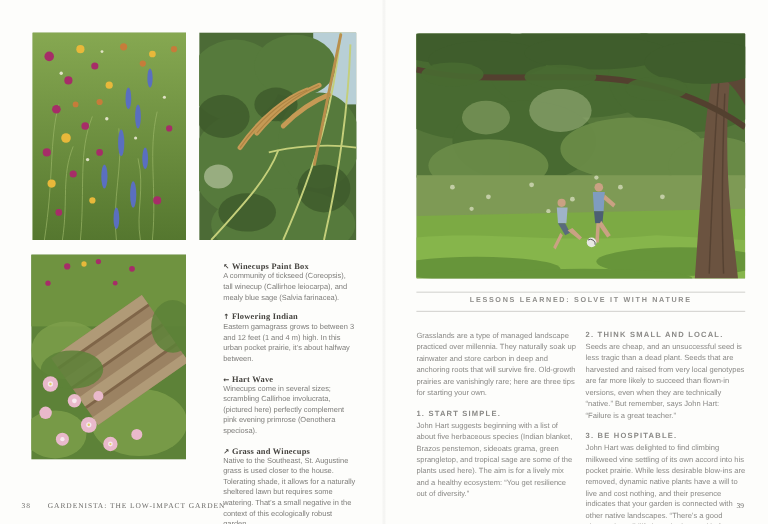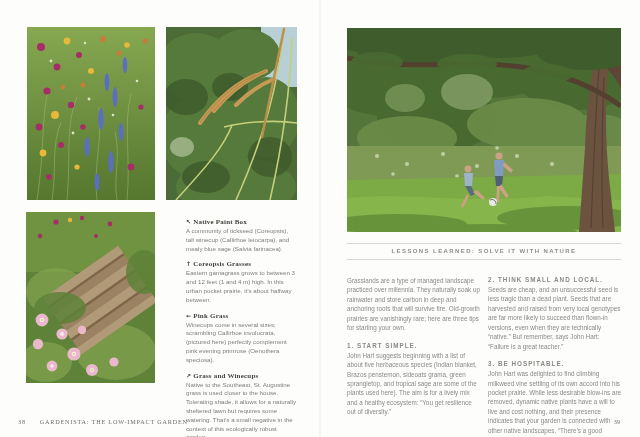--- a/index.html
+++ b/index.html
@@ -225,29 +225,29 @@
           <circle cx="16" cy="108" r="1"></circle>
             <circle cx="48" cy="142" r="1"></circle>
             <circle cx="66" cy="158" r="0.9"></circle>
         </g>
       </g>
     </svg>
   </div>
 
   <div class="captions">
     <div class="caption">
-      <div class="caption-title"><span class="caption-arrow">↖</span><span>Native Paint Box</span></div>
+      <div class="caption-title"><span class="caption-arrow">↖</span><span>Winecups Paint Box</span></div>
       <div class="caption-body">A community of tickseed (Coreopsis), tall winecup (Callirhoe leiocarpa), and mealy blue sage (Salvia farinacea).</div>
     </div>
     <div class="caption">
-      <div class="caption-title"><span class="caption-arrow">↑</span><span>Coreopsis Grasses</span></div>
+      <div class="caption-title"><span class="caption-arrow">↑</span><span>Flowering Indian</span></div>
       <div class="caption-body">Eastern gamagrass grows to between 3 and 12 feet (1 and 4 m) high. In this urban pocket prairie, it’s about halfway between.</div>
     </div>
     <div class="caption">
-      <div class="caption-title"><span class="caption-arrow">←</span><span>Pink Grass</span></div>
+      <div class="caption-title"><span class="caption-arrow">←</span><span>Hart Wave</span></div>
       <div class="caption-body">Winecups come in several sizes; scrambling Callirhoe involucrata, (pictured here) perfectly complement pink evening primrose (Oenothera speciosa).</div>
     </div>
     <div class="caption">
       <div class="caption-title"><span class="caption-arrow">↗</span><span>Grass and Winecups</span></div>
       <div class="caption-body">Native to the Southeast, St. Augustine grass is used closer to the house. Tolerating shade, it allows for a naturally sheltered lawn but requires some watering. That’s a small negative in the context of this ecologically robust garden.</div>
     </div>
   </div>
 
   <div class="footer-left">
     <span class="pageno">38</span><span>GARDENISTA: THE LOW-IMPACT GARDEN</span>

